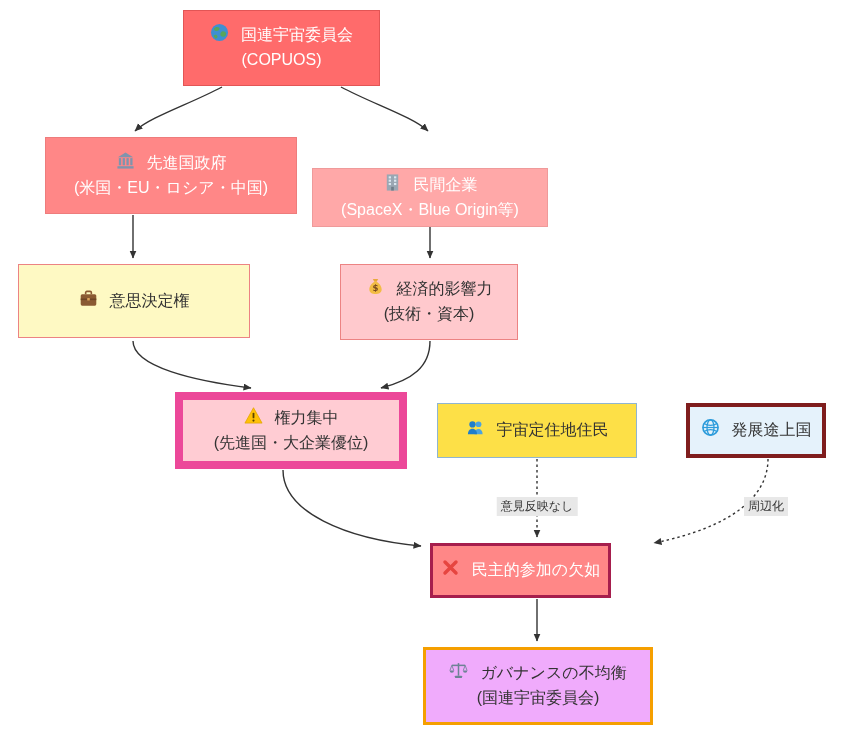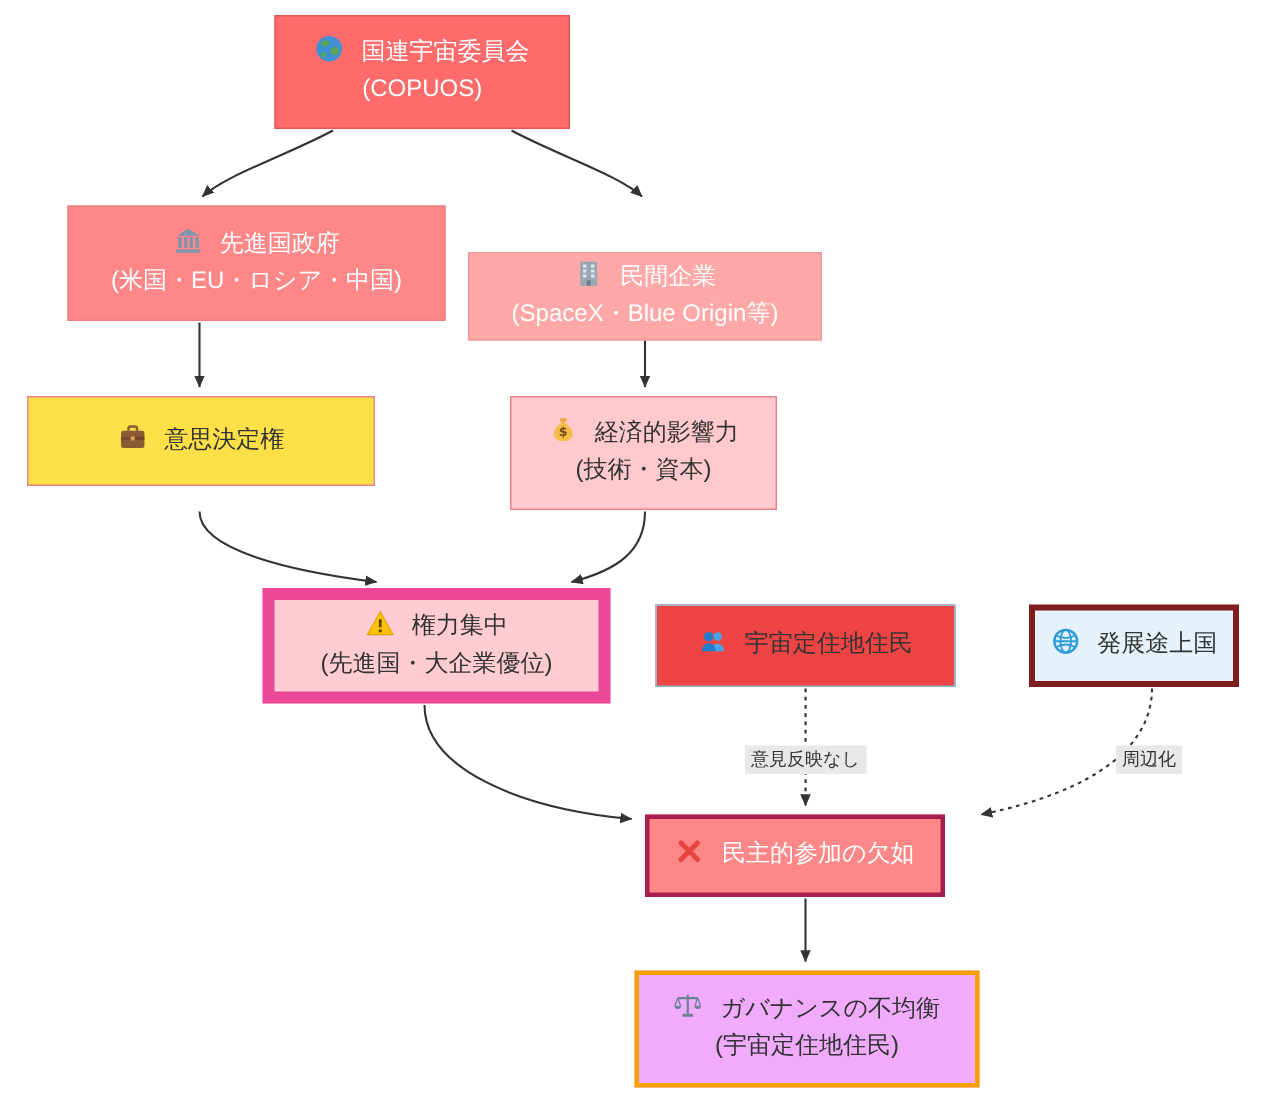--- a/index.html
+++ b/index.html
@@ -24,26 +24,26 @@
     line-height: 1.55;
   }
   .node .line1 { display: flex; align-items: flex-start; justify-content: center; gap: 12px; white-space: nowrap; }
   .node .icon { display: inline-flex; width: 19px; height: 19px; }
   .node .icon svg { width: 19px; height: 19px; }
   .line2:empty { display: none; }
 
   #node-copuos      { left:183px; top:10px;  width:197px; height:76px; background:#ff6b6b; border:1px solid #e25555; color:#fff; }
   #node-governments { left:8px;   top:137px; width:252px; height:77px; background:#ff8787; border:1px solid #ee7c7c; color:#fff;margin-left:37px; }
   #node-companies   { left:312px; top:137px; width:236px; height:59px; background:#ffa8a8; border:1px solid #ef9a9a; color:#fff;margin-top:31px; }
-  #node-decision    { left:18px;  top:264px; width:232px; height:60px; background:#fde047; border:1px solid #ec8383; color:#333; }
+  #node-decision    { left:18px;  top:264px; width:232px; height:74px; background:#fef9c3; border:1px solid #ec8383; color:#333; }
   #node-economic    { left:340px; top:264px; width:178px; height:76px; background:#ffc9cd; border:1px solid #ec8383; color:#333; }
   #node-power       { left:175px; top:392px; width:232px; height:77px; background:#ffccd3; border:8px solid #ec4899; color:#333; }
-  #node-settlers    { left:437px; top:403px; width:200px; height:55px; background:#ef4444; border:1px solid #8fb5d1; color:#333; }
+  #node-settlers    { left:437px; top:403px; width:200px; height:55px; background:#fde047; border:1px solid #8fb5d1; color:#333; }
   #node-developing  { left:686px; top:403px; width:140px; height:55px; background:#e5f2fb; border:4px solid #7f1d1d; color:#333; }
-  #node-democracy   { left:430px; top:543px; width:200px; height:55px; background:#ff8787; border:3px solid #a61e4d; color:#fff; }
+  #node-democracy   { left:430px; top:543px; width:181px; height:55px; background:#ff8787; border:3px solid #a61e4d; color:#fff; }
   #node-governance  { left:423px; top:647px; width:230px; height:78px; background:#f0abfc; border:3px solid #f59f00; color:#333; }
 
   .edge-label {
     position: absolute;
     transform: translateX(-50%);
     background: #e8e8e8;
     color: #333;
     font-size: 12px;
     padding: 1px 4px;
     white-space: nowrap;
@@ -221,19 +221,19 @@
             <line x1="3" y1="4.6" x2="17" y2="4.6" stroke-width="1.6"></line>
             <path d="M3 4.6 1 10M3 4.6 5 10" stroke-width="0.9" fill="none"></path>
             <path d="M0.7 10h4.6a2.3 2.3 0 0 1-4.6 0z" stroke="none"></path>
             <path d="M17 4.6 15 10M17 4.6 19 10" stroke-width="0.9" fill="none"></path>
             <path d="M14.7 10h4.6a2.3 2.3 0 0 1-4.6 0z" stroke="none"></path>
             <rect x="6.3" y="15.6" width="7.4" height="2.2" rx="0.5" stroke="none"></rect>
           </svg>
       </span>
       <span>ガバナンスの不均衡</span>
     </div>
-    <div class="line2">(宇宙定住地住民)</div>
+    <div class="line2">(国連宇宙委員会)</div>
   </div>
 
   <div class="edge-label" id="label-no-voice">意見反映なし</div>
   <div class="edge-label" id="label-marginalization">周辺化</div>
 
 </div>
 
 </body></html>

